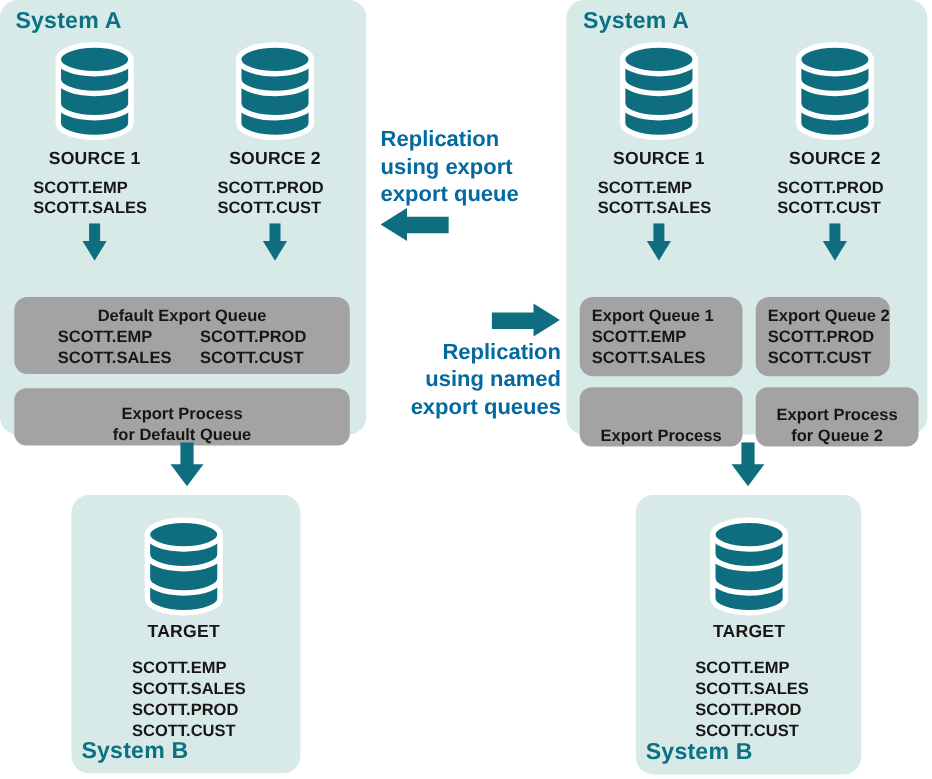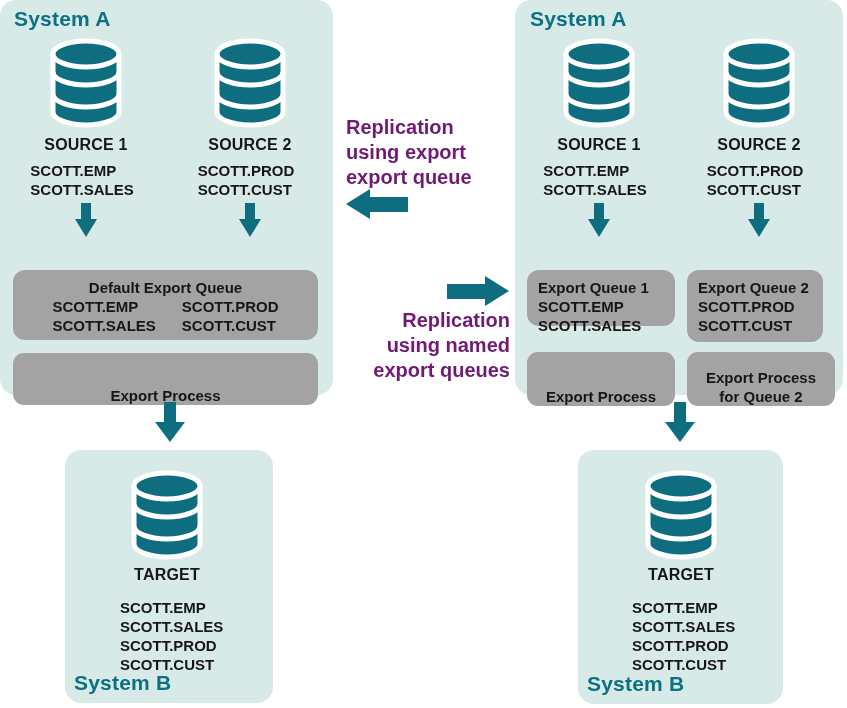--- a/index.html
+++ b/index.html
@@ -26,21 +26,21 @@
   .arrow { position:absolute; }
   .wbox {
     position:absolute; background:#a3a3a3; border-radius:12px;
     color:#161616; font-weight:bold; font-size:15px; line-height:19px;margin-top:24px;
   }
   .wbox.center-col { display:flex; flex-direction:column; justify-content:flex-end; text-align:center;border-radius:11px; }
   .q-title { text-align:center; margin-top:8px; }
   .q-cols { display:flex; justify-content:center; gap:26px; text-align:left; }
   .q-left-pad { padding:8px 0 0 11px; text-align:left; }
   .flow-label {
-    position:absolute; color:#701a75; font-weight:bold; font-size:20px;
+    position:absolute; color:#0369a1; font-weight:bold; font-size:20px;
     line-height:25px; white-space:nowrap;
   }
   .flow-label.align-right { text-align:right; white-space:normal; }
   svg { display:block; }
 </style>
 </head>
 <body>
 
 <div class="canvas">
 
@@ -88,20 +88,21 @@
         </div>
         <div>
           <div>SCOTT.PROD</div>
           <div>SCOTT.CUST</div>
         </div>
       </div>
     </div>
 
     <div class="wbox center-col" style="left:13px;top:329px;width:305px;height:52px;">
       <div>Export Process</div>
+      <div>for Default Queue</div>
     </div>
   </div>
 
   <div class="panel" style="left:515px;top:2;width:328px;height:395px;">
     <div class="sys-label" style="left:15px;top:7px;">System A</div>
 
     <svg class="cyl" style="left:46px;top:38px;" viewBox="0 0 76 92">
       <path d="M5 16 L5 74 A33 13 0 0 0 71 74 L71 16" fill="#0e6e7f" stroke="#ffffff" stroke-width="5"></path>
       <path d="M5 34 A33 13 0 0 0 71 34" fill="none" stroke="#ffffff" stroke-width="5"></path>
       <path d="M5 56 A33 13 0 0 0 71 56" fill="none" stroke="#ffffff" stroke-width="5"></path>
@@ -126,26 +127,26 @@
       <div>SCOTT.CUST</div>
     </div>
 
     <svg class="arrow" style="left:73px;top:203px;width:22px;height:34px;" viewBox="0 0 22 34">
       <polygon points="6,0 16,0 16,16 22,16 11,34 0,16 6,16" fill="#0e6e7f"></polygon>
     </svg>
     <svg class="arrow" style="left:233px;top:203px;width:22px;height:34px;" viewBox="0 0 22 34">
       <polygon points="6,0 16,0 16,16 22,16 11,34 0,16 6,16" fill="#0e6e7f"></polygon>
     </svg>
 
-    <div class="wbox q-left-pad" style="left:12px;top:246px;width:148px;height:56px;box-sizing:border-box;">
+    <div class="wbox q-left-pad" style="left:12px;top:246px;width:148px;height:72px;box-sizing:border-box;">
       <div>Export Queue 1</div>
       <div>SCOTT.EMP</div>
       <div>SCOTT.SALES</div>
     </div>
-    <div class="wbox q-left-pad" style="left:172px;top:246px;width:136px;height:72px;box-sizing:border-box;">
+    <div class="wbox q-left-pad" style="left:172px;top:246px;width:122px;height:72px;box-sizing:border-box;">
       <div>Export Queue 2</div>
       <div>SCOTT.PROD</div>
       <div>SCOTT.CUST</div>
     </div>
 
     <div class="wbox center-col" style="left:12px;top:328px;width:148px;height:54px;">
       <div>Export Process</div>
     </div>
     <div class="wbox center-col" style="left:172px;top:328px;width:148px;height:54px;">
       <div>Export Process</div>

